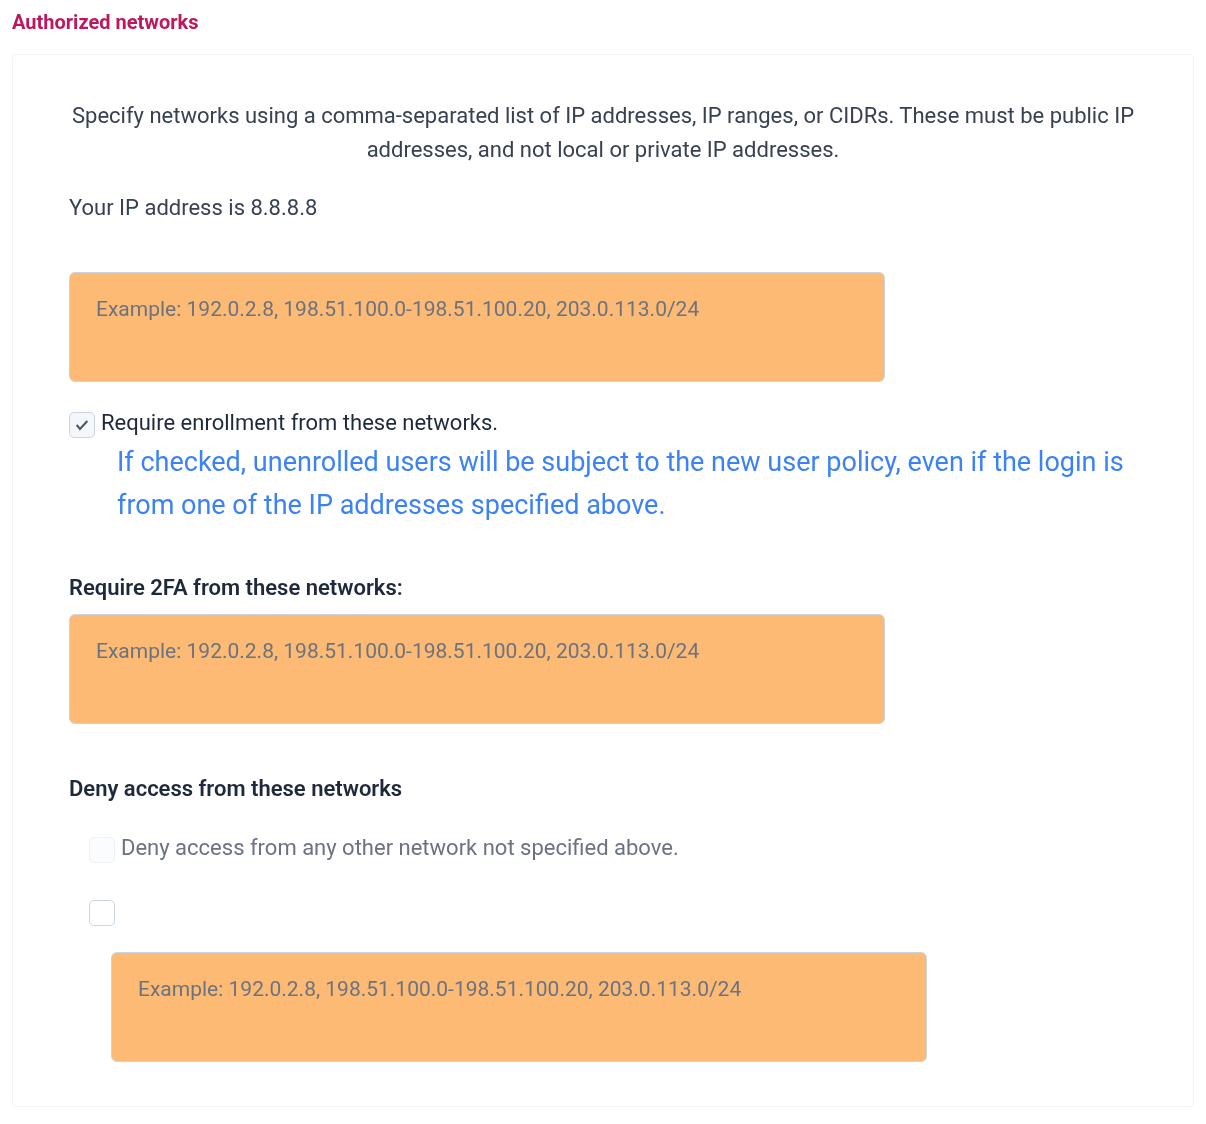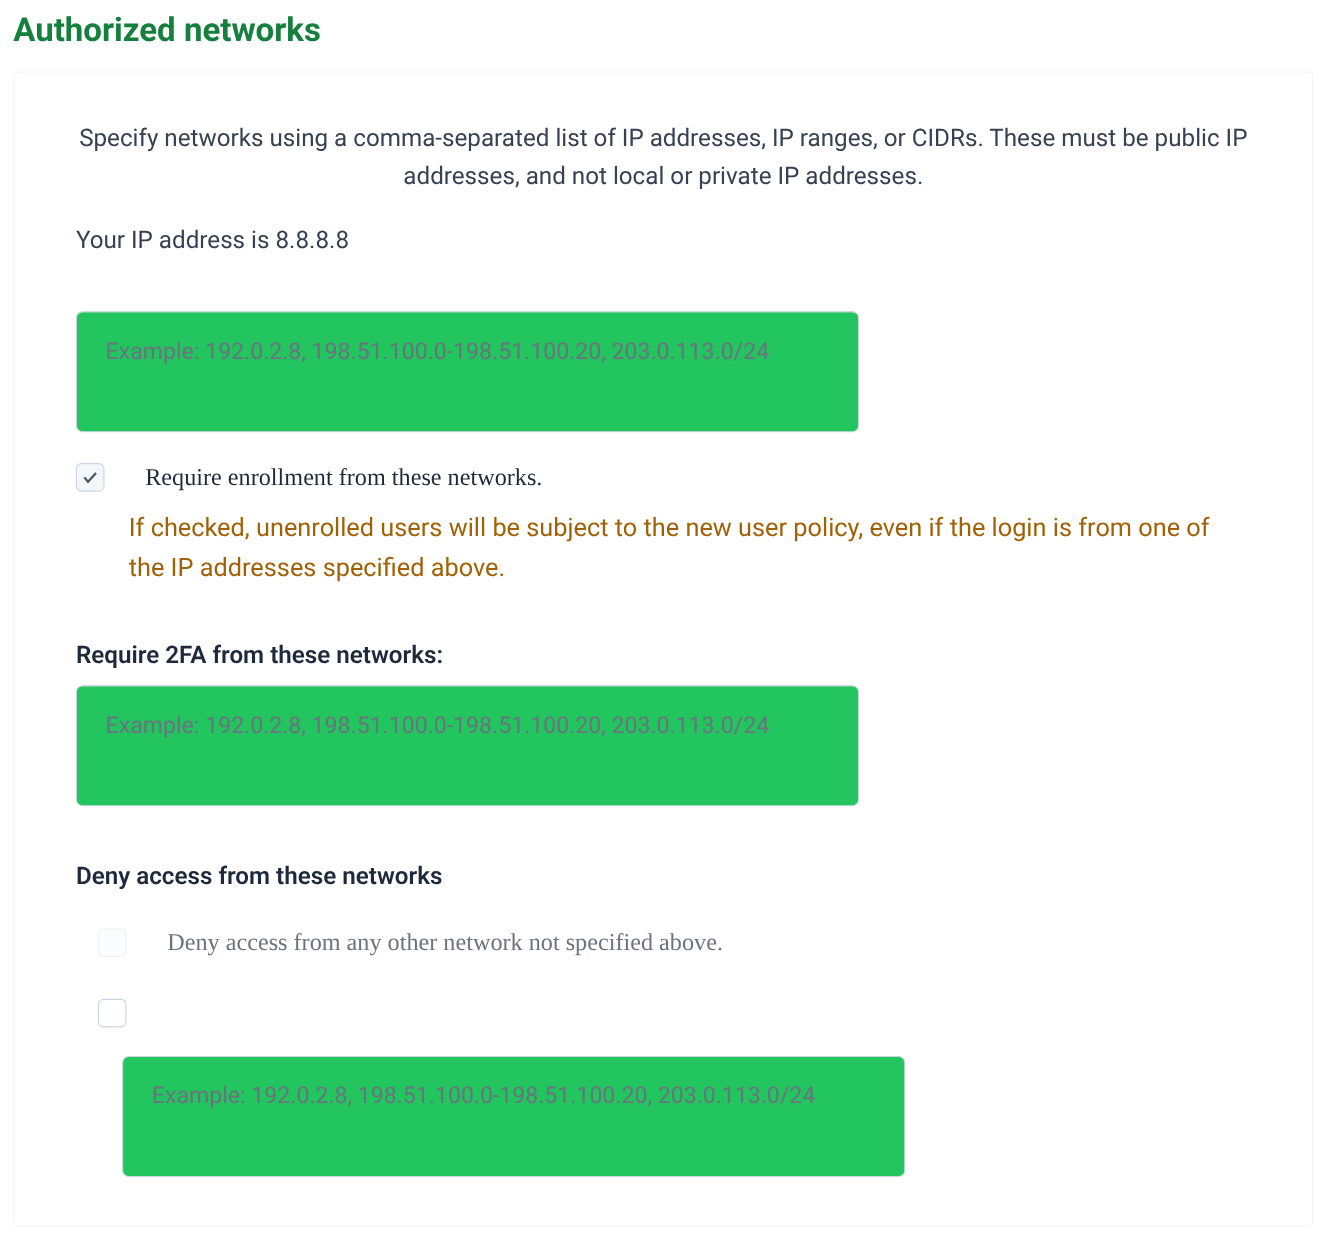--- a/index.html
+++ b/index.html
@@ -10,23 +10,23 @@
     body {
       font-family: -apple-system, BlinkMacSystemFont, "Segoe UI", Roboto, Helvetica, Arial, sans-serif;
       color: #1e293b;
       background: #ffffff;
       width: 1206px;
     }
     .page {
       padding: 10px 12px 40px 12px;
     }
     h1.section-title {
-      font-size: 30px;
+      font-size: 20px;
       font-weight: 700;
-      color: #15803d;
+      color: #be185d;
       margin-bottom: 20px;
     }
     .card {
       border: 1px solid #f1f3f6;
       border-radius: 4px;
       padding: 44px 56px 40px 56px;
     }
     .intro {
       font-size: 22px;
       line-height: 1.55;
@@ -40,41 +40,40 @@
       margin-bottom: 52px;
     }
     .field-label {
       font-size: 22px;
       font-weight: 600;
       color: #1e293b;
       margin-bottom: 14px;
       display: block;
     }
     textarea.net-input {
-      width: 712px;
+      width: 816px;
       height: 110px;
       border: 1px solid #cbd5e1;
       border-radius: 6px;
       padding: 20px 26px;
       font-size: 21px;
       font-family: inherit;
       line-height: 1.6;
       color: #374151;
       resize: none;
-      background: #22c55e;
+      background: #fdba74;
     }
     textarea.net-input::placeholder {
       color: #6b7280;
     }
     .checkbox-row {
       display: flex;
-      align-items: flex-start;
-      gap: 37px;
+      align-items: center;
+      gap: 6px;
       margin-top: 22px;
-      font-family: Liberation Serif, serif;
     }
     .checkbox-row.tight {
       margin-top: 0;
       padding-left: 20px;
     }
     .fake-checkbox {
       width: 26px;
       height: 26px;
       flex: 0 0 26px;
       border: 1px solid #cbd5e1;
@@ -103,24 +102,24 @@
     }
     .checkbox-text {
       font-size: 22px;
       color: #1e293b;
       line-height: 1.4;
     }
     .checkbox-text.disabled {
       color: #6b7280;
     }
     .help-text {
-      font-size: 23px;
-      color: #a16207;
+      font-size: 27px;
+      color: #3b82f6;
       line-height: 1.6;
-      margin-top: 12px;
+      margin-top: 2px;
       margin-left: 48px;
     }
     .spacer-lg {
       height: 48px;
     }
     .spacer-md {
       height: 34px;
     }
     .deny-section-heading {
       font-size: 22px;

